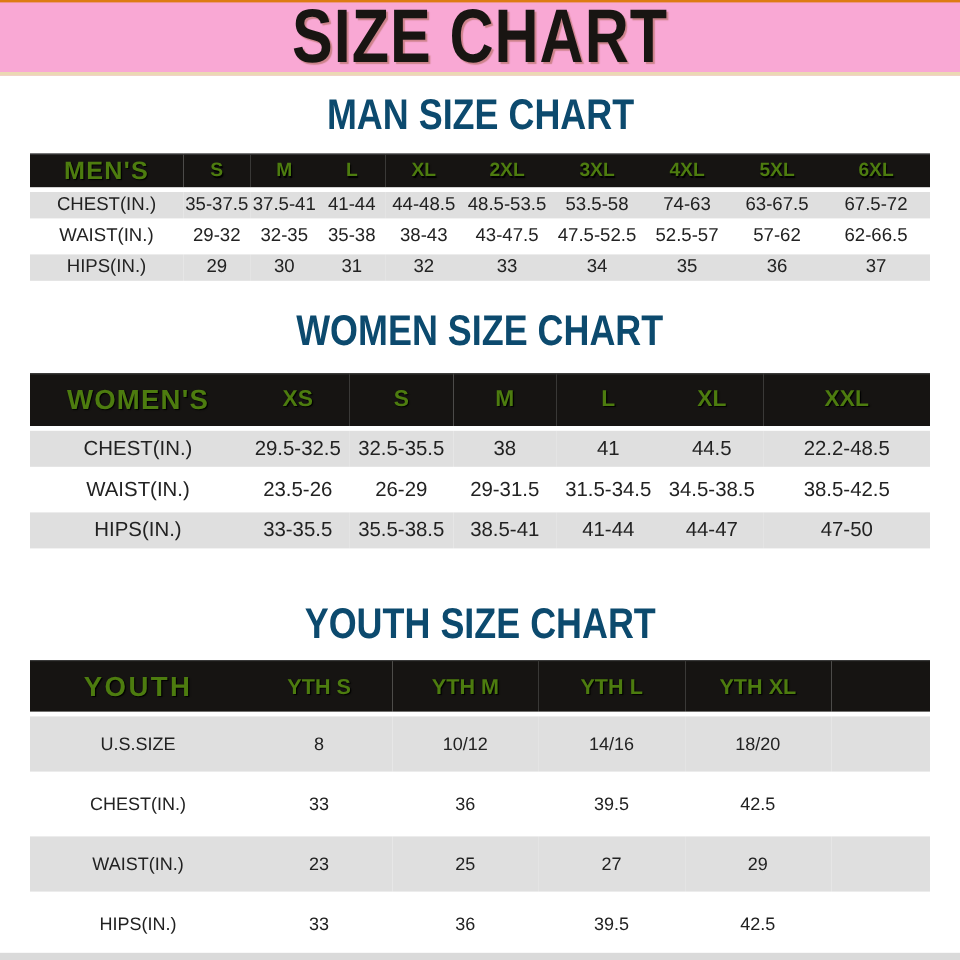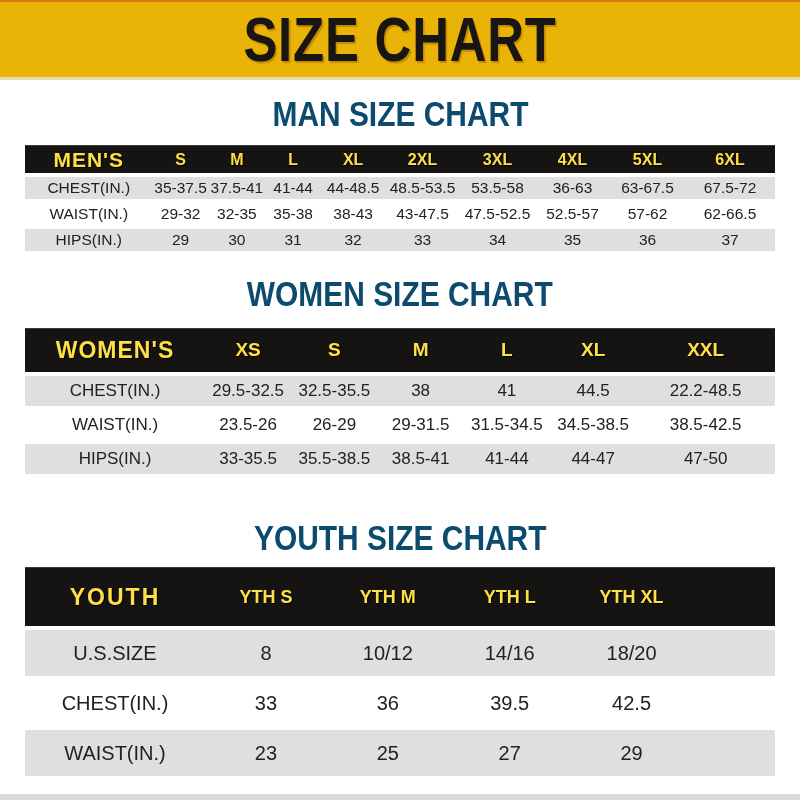--- a/index.html
+++ b/index.html
@@ -7,22 +7,22 @@
   body {
     width: 800px; height: 800px;
     font-family: "Liberation Sans", sans-serif;
     color: #1c1c1c;
     overflow: hidden;
     position: relative;
   }
 
   
   .banner {
-    height: 80px;
-    background: #eab308;
+    height: 63px;
+    background: #f9a8d4;
     border-top: 2px solid #DD7B12;
     border-bottom: 3px solid #EBD9B4;
     display: flex; align-items: center; justify-content: center;
   }
   .banner-title {
     display: inline-block;
     font-size: 62px; font-weight: 700; line-height: 1;
     color: #181512;
     letter-spacing: 1px;
     transform: scale(0.82, 1.02);
@@ -52,21 +52,21 @@
     table-layout: fixed;
   }
   table.size-table td, table.size-table th {
     text-align: center;
     vertical-align: middle;
     white-space: nowrap;
     overflow: hidden;
   }
   tr.head th {
     background: #161412;
-    color: #fde047;
+    color: #4d7c0f;
     text-shadow: 1px 1px 1px #000;
     border-top: 1px solid #3a3a3a;
   }
   tr.head th.rowlabel {
     font-weight: 700;
     letter-spacing: 1px;
   }
   tr.band td { color: #222; }
   tr.gray td  { background: #DFDFDF; }
   tr.white td { background: #FFFFFF; }
@@ -78,23 +78,23 @@
   table.men tr.band td { height: 22px; font-size: 15.5px; }
 
   
   table.women { margin-top: 11px; }
   table.women tr.head th { height: 44px; font-size: 19px; }
   table.women tr.head th.rowlabel { font-size: 23px; }
   table.women tr.band td { height: 30px; font-size: 17px; }
 
   
   table.youth { margin-top: 7px; }
-  table.youth tr.head th { height: 59px; font-size: 18px; }
+  table.youth tr.head th { height: 43px; font-size: 18px; }
   table.youth tr.head th.rowlabel { font-size: 23px; letter-spacing: 2px; }
-  table.youth tr.band td { height: 46px; font-size: 20px; }
+  table.youth tr.band td { height: 46px; font-size: 15px; }
 
   
   .footer-note {
     margin: 13px 28px 0 30px;
     color: #9E2B23;
     font-size: 21.5px;
     line-height: 31px;
     letter-spacing: -0.2px;
     white-space: nowrap;
   }
@@ -142,21 +142,21 @@
     <th>6XL</th>
   </tr>
   <tr class="band gray">
     <td>CHEST(IN.)</td>
     <td>35-37.5</td>
     <td>37.5-41</td>
     <td>41-44</td>
     <td>44-48.5</td>
     <td>48.5-53.5</td>
     <td>53.5-58</td>
-    <td>36-63</td>
+    <td>74-63</td>
     <td>63-67.5</td>
     <td>67.5-72</td>
   </tr>
   <tr class="band white">
     <td>WAIST(IN.)</td>
     <td>29-32</td>
     <td>32-35</td>
     <td>35-38</td>
     <td>38-43</td>
     <td>43-47.5</td>

